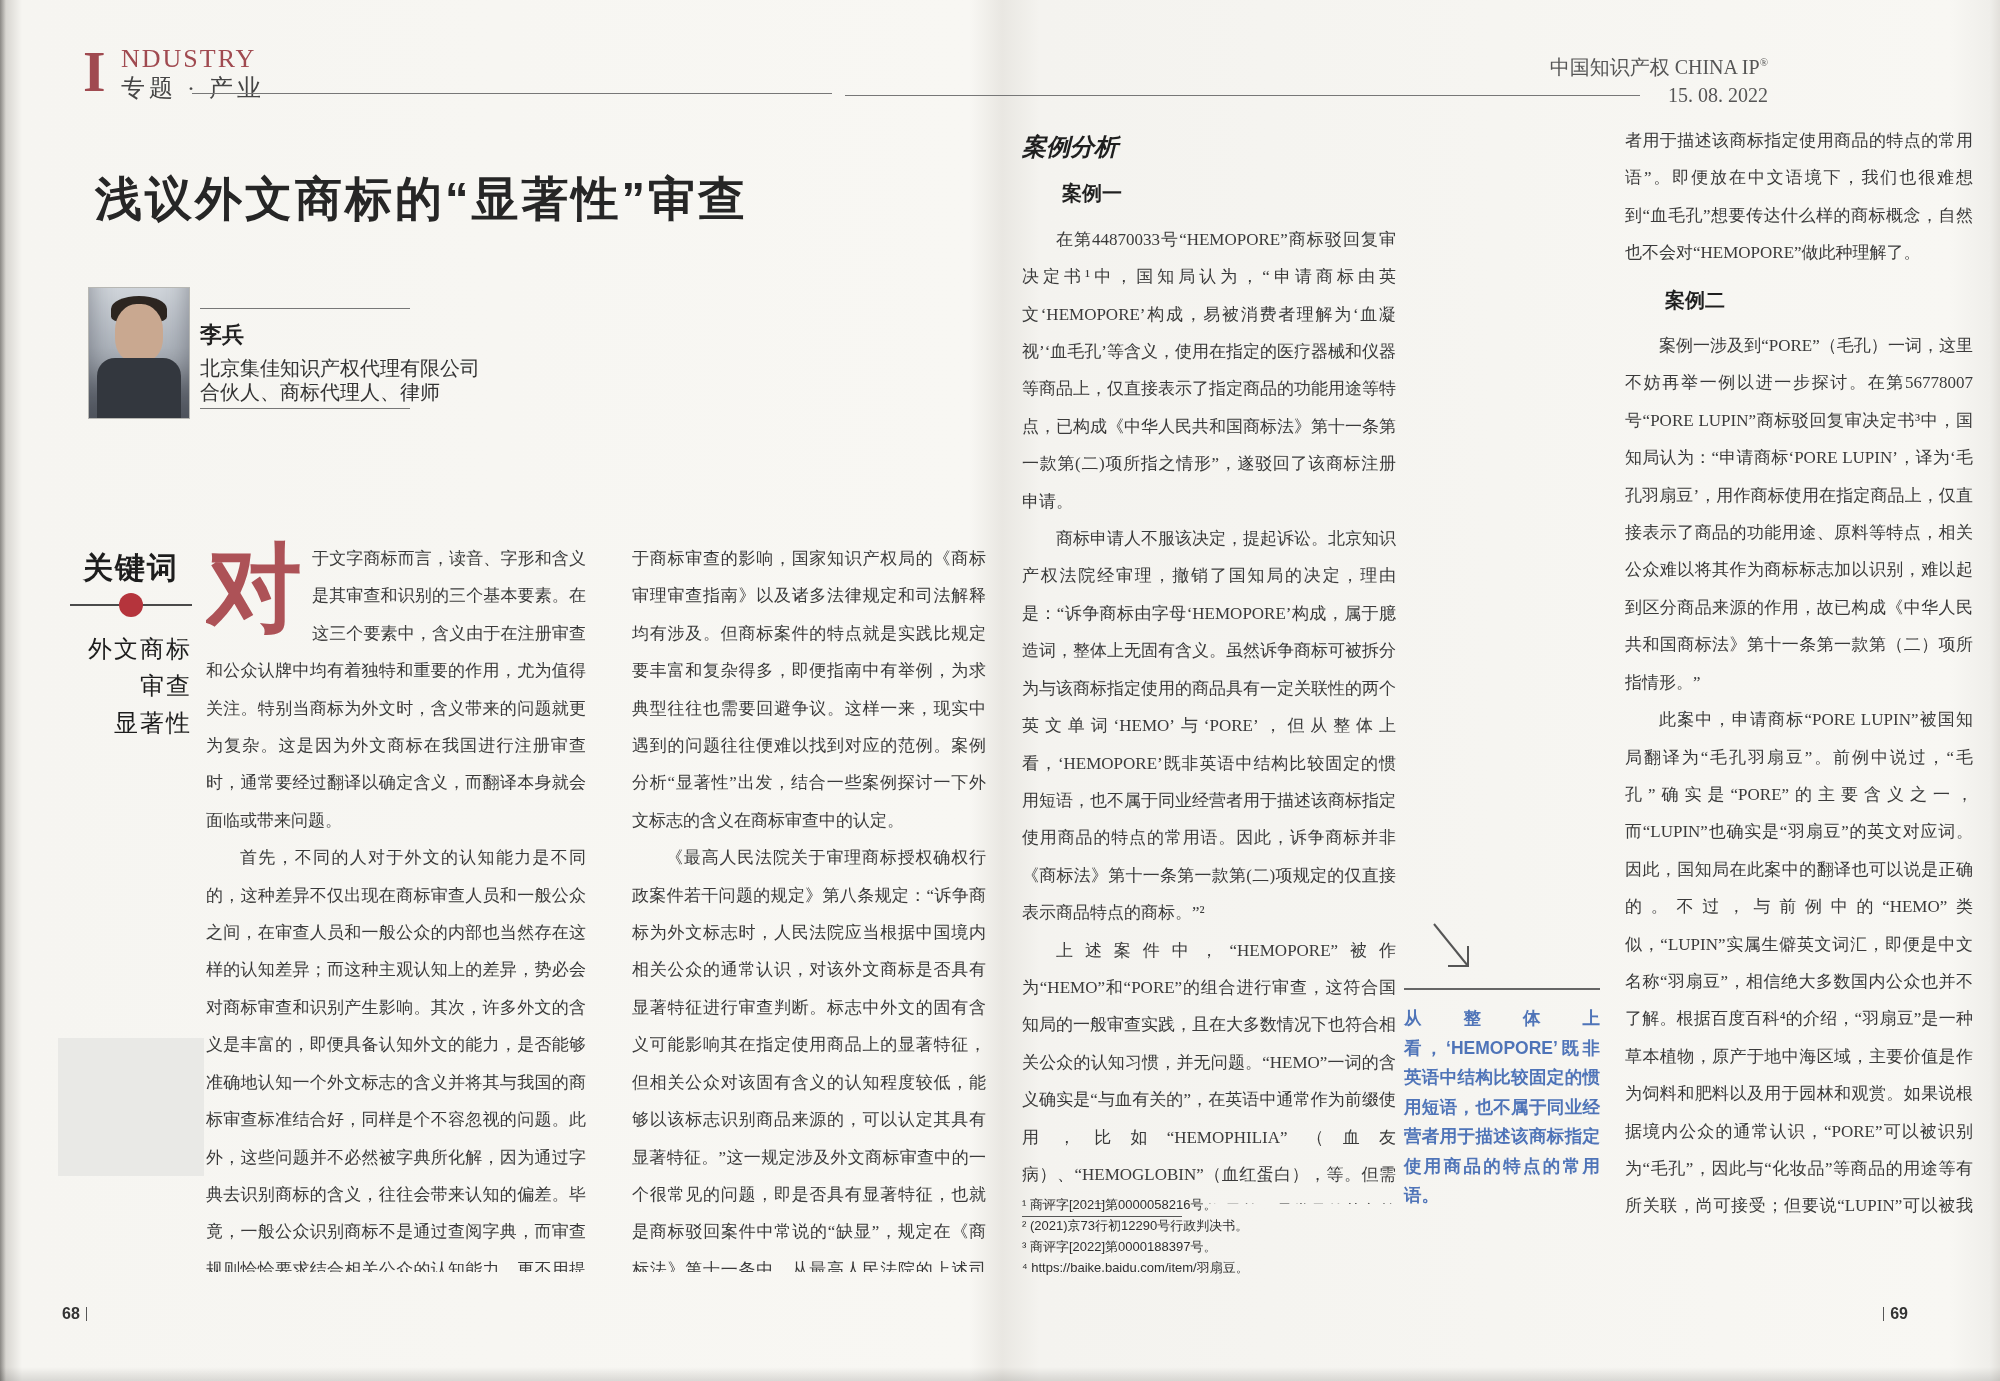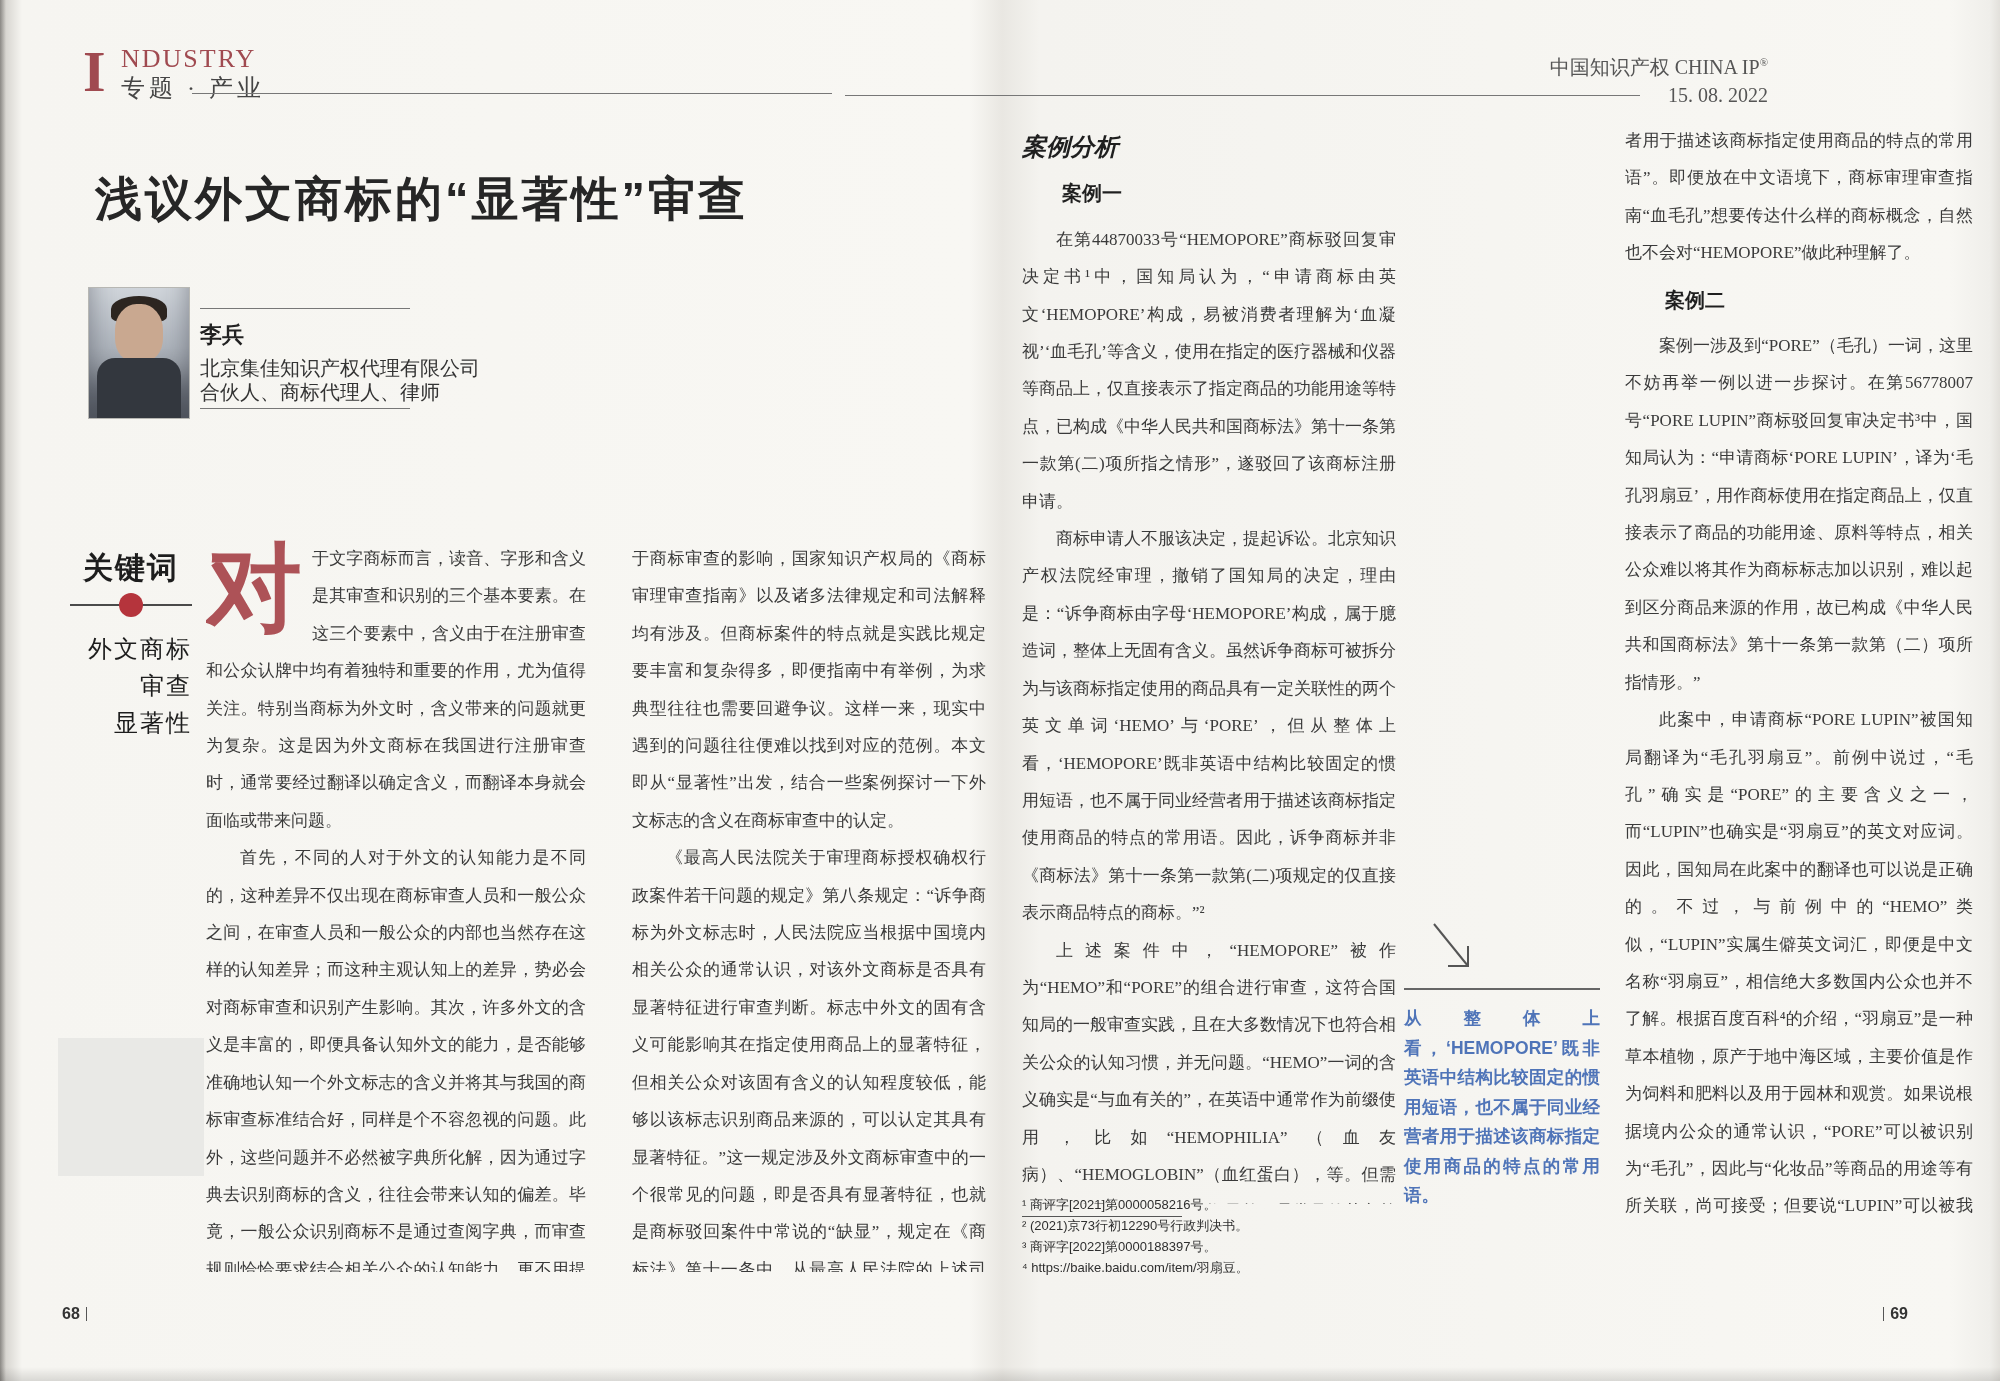--- a/index.html
+++ b/index.html
@@ -89,21 +89,21 @@
   </div>
   <div class="abs ghostbox" style="left:58px;top:1038px;width:146px;height:138px;"></div>
 
   <div class="col abs" style="left:206px;top:540px;width:380px;height:732px;">
     <p class="noindent"><span class="dropcap">对</span><span>于文字商标而言，读音、字形和含义是其审查和识别的三个基本要素。在这三个要素中，含义由于在注册审查和公众认牌中均有着独特和重要的作用，尤为值得关注。特别当商标为外文时，含义带来的问题就更为复杂。这是因为外文商标在我国进行注册审查时，通常要经过翻译以确定含义，而翻译本身就会面临或带来问题。</span></p>
     <p>首先，不同的人对于外文的认知能力是不同的，这种差异不仅出现在商标审查人员和一般公众之间，在审查人员和一般公众的内部也当然存在这样的认知差异；而这种主观认知上的差异，势必会对商标审查和识别产生影响。其次，许多外文的含义是丰富的，即便具备认知外文的能力，是否能够准确地认知一个外文标志的含义并将其与我国的商标审查标准结合好，同样是个不容忽视的问题。此外，这些问题并不必然被字典所化解，因为通过字典去识别商标的含义，往往会带来认知的偏差。毕竟，一般公众识别商标不是通过查阅字典，而审查规则恰恰要求结合相关公众的认知能力，更不用提字典（特别是网络字典）提供的释义不一定有助于准确理解商标含义。</p>
 
   </div>
 
   <div class="col abs" style="left:632px;top:540px;width:354px;height:732px;">
-    <p class="noindent">于商标审查的影响，国家知识产权局的《商标审理审查指南》以及诸多法律规定和司法解释均有涉及。但商标案件的特点就是实践比规定要丰富和复杂得多，即便指南中有举例，为求典型往往也需要回避争议。这样一来，现实中遇到的问题往往便难以找到对应的范例。本文即从“显著性”出发，结合一些案例探讨一下外文标志的含义在商标审查中的认定。</p>
+    <p class="noindent">于商标审查的影响，国家知识产权局的《商标审理审查指南》以及诸多法律规定和司法解释均有涉及。但商标案件的特点就是实践比规定要丰富和复杂得多，即便指南中有举例，为求典型往往也需要回避争议。这样一来，现实中遇到的问题往往便难以找到对应的范例。案例分析“显著性”出发，结合一些案例探讨一下外文标志的含义在商标审查中的认定。</p>
     <p>《最高人民法院关于审理商标授权确权行政案件若干问题的规定》第八条规定：“诉争商标为外文标志时，人民法院应当根据中国境内相关公众的通常认识，对该外文商标是否具有显著特征进行审查判断。标志中外文的固有含义可能影响其在指定使用商品上的显著特征，但相关公众对该固有含义的认知程度较低，能够以该标志识别商品来源的，可以认定其具有显著特征。”这一规定涉及外文商标审查中的一个很常见的问题，即是否具有显著特征，也就是商标驳回案件中常说的“缺显”，规定在《商标法》第十一条中。从最高人民法院的上述司法解释可以看出，在审查外文标志是否具有显著性时，需要从“中国境内相关公众的通常认识”出发，并考虑相关公众对外文标志的“固有含义”的“认知程度”。但从实践来看，商标审查似乎倾向于过分解读外文标志的固有含义、过高估计国内相关公众对外文标志的认知水平，同时过于低估相关公众的识别能力。</p>
   </div>
 
   <div class="col abs" style="left:1022px;top:128px;width:374px;height:1076px;">
     <div class="top-h sans">案例分析</div>
     <div class="case-h sans">案例一</div>
     <p>在第44870033号“HEMOPORE”商标驳回复审决定书¹中，国知局认为，“申请商标由英文‘HEMOPORE’构成，易被消费者理解为‘血凝视’‘血毛孔’等含义，使用在指定的医疗器械和仪器等商品上，仅直接表示了指定商品的功能用途等特点，已构成《中华人民共和国商标法》第十一条第一款第(二)项所指之情形”，遂驳回了该商标注册申请。</p>
     <p>商标申请人不服该决定，提起诉讼。北京知识产权法院经审理，撤销了国知局的决定，理由是：“诉争商标由字母‘HEMOPORE’构成，属于臆造词，整体上无固有含义。虽然诉争商标可被拆分为与该商标指定使用的商品具有一定关联性的两个英文单词‘HEMO’与‘PORE’，但从整体上看，‘HEMOPORE’既非英语中结构比较固定的惯用短语，也不属于同业经营者用于描述该商标指定使用商品的特点的常用语。因此，诉争商标并非《商标法》第十一条第一款第(二)项规定的仅直接表示商品特点的商标。”²</p>
     <p>上述案件中，“HEMOPORE”被作为“HEMO”和“PORE”的组合进行审查，这符合国知局的一般审查实践，且在大多数情况下也符合相关公众的认知习惯，并无问题。“HEMO”一词的含义确实是“与血有关的”，在英语中通常作为前缀使用，比如“HEMOPHILIA”（血友病）、“HEMOGLOBIN”（血红蛋白），等。但需要指出的是，“HEMO”一词显然不是常见的英文单词，对国内的一般公众而言，其对于“血”这个词的英文认知应该是“BLOOD”。因此，“HEMO”一词的含义显然不在“中国境内相关公众的通常认识”之内。至于“PORE”，其确有“凝视”或者“毛孔”的含义，尤其“毛孔”是该词的主要含义之一。所以，国知局将“HEMOPORE”理解为“血毛孔”并不能说是错误的，但似乎过于机械，不符合相关公众的一般认知。正如法院在判决中所说，“‘HEMOPORE’既非英语中结构比较固定的惯用短语，也不属于同业经营</p>
   </div>
@@ -119,21 +119,21 @@
   <div class="abs" style="left:1404px;top:922px;width:196px;">
     <svg width="60" height="58" viewBox="0 0 60 58" style="display:block;margin-left:26px;">
       <line x1="4" y1="2" x2="38" y2="44" stroke="#555" stroke-width="2"></line>
       <polyline points="38,24 38,44 18,44" fill="none" stroke="#555" stroke-width="2"></polyline>
     </svg>
     <div style="width:196px;height:2px;background:#666;margin:8px 0 14px 0;"></div>
     <div class="quote sans">从整体上看，‘HEMOPORE’既非英语中结构比较固定的惯用短语，也不属于同业经营者用于描述该商标指定使用商品的特点的常用语。</div>
   </div>
 
   <div class="col abs" style="left:1625px;top:122px;width:348px;height:1100px;">
-    <p class="noindent">者用于描述该商标指定使用商品的特点的常用语”。即便放在中文语境下，商标审理审查指南“血毛孔”想要传达什么样的商标概念，自然也不会对“HEMOPORE”做此种理解了。</p>
+    <p class="noindent">者用于描述该商标指定使用商品的特点的常用语”。即便放在中文语境下，我们也很难想到“血毛孔”想要传达什么样的商标概念，自然也不会对“HEMOPORE”做此种理解了。</p>
     <div class="case-h sans">案例二</div>
     <p>案例一涉及到“PORE”（毛孔）一词，这里不妨再举一例以进一步探讨。在第56778007号“PORE LUPIN”商标驳回复审决定书³中，国知局认为：“申请商标‘PORE LUPIN’，译为‘毛孔羽扇豆’，用作商标使用在指定商品上，仅直接表示了商品的功能用途、原料等特点，相关公众难以将其作为商标标志加以识别，难以起到区分商品来源的作用，故已构成《中华人民共和国商标法》第十一条第一款第（二）项所指情形。”</p>
     <p>此案中，申请商标“PORE LUPIN”被国知局翻译为“毛孔羽扇豆”。前例中说过，“毛孔”确实是“PORE”的主要含义之一，而“LUPIN”也确实是“羽扇豆”的英文对应词。因此，国知局在此案中的翻译也可以说是正确的。不过，与前例中的“HEMO”类似，“LUPIN”实属生僻英文词汇，即便是中文名称“羽扇豆”，相信绝大多数国内公众也并不了解。根据百度百科⁴的介绍，“羽扇豆”是一种草本植物，原产于地中海区域，主要价值是作为饲料和肥料以及用于园林和观赏。如果说根据境内公众的通常认识，“PORE”可以被识别为“毛孔”，因此与“化妆品”等商品的用途等有所关联，尚可接受；但要说“LUPIN”可以被我国境内公众识别为“羽扇豆”，进而被认为是“化妆品”等商品的原料，就显得有些牵强。至于“羽扇豆”是否含有可被“化妆品”利用的成分，需要通过科研调查以确定，这超过了最高人民法院对于外文标志是否“缺显”的审查要求；况且如果遵循这样的逻辑，恐怕所有的植物名词都不应被允许注册在“化妆品”上，这显然与目前的商标注册现实和审查实践不符。另外，申请人在复审理由中将“LUPIN”解释为法国侦探小说家莫里斯·勒布朗笔下的著名侠盗、冒险家、侦探“亚森·罗宾”（ARSÈNE LUPIN），其创意似乎是想暗示商标指定使用的“化妆品”</p>
   </div>
 
   <div class="pgnum abs sans" style="left:62px;top:1305px;">
     <span>68</span><span class="pgbar"></span>
   </div>
   <div class="pgnum abs sans" style="right:92px;top:1305px;">
     <span class="pgbar"></span><span>69</span>

